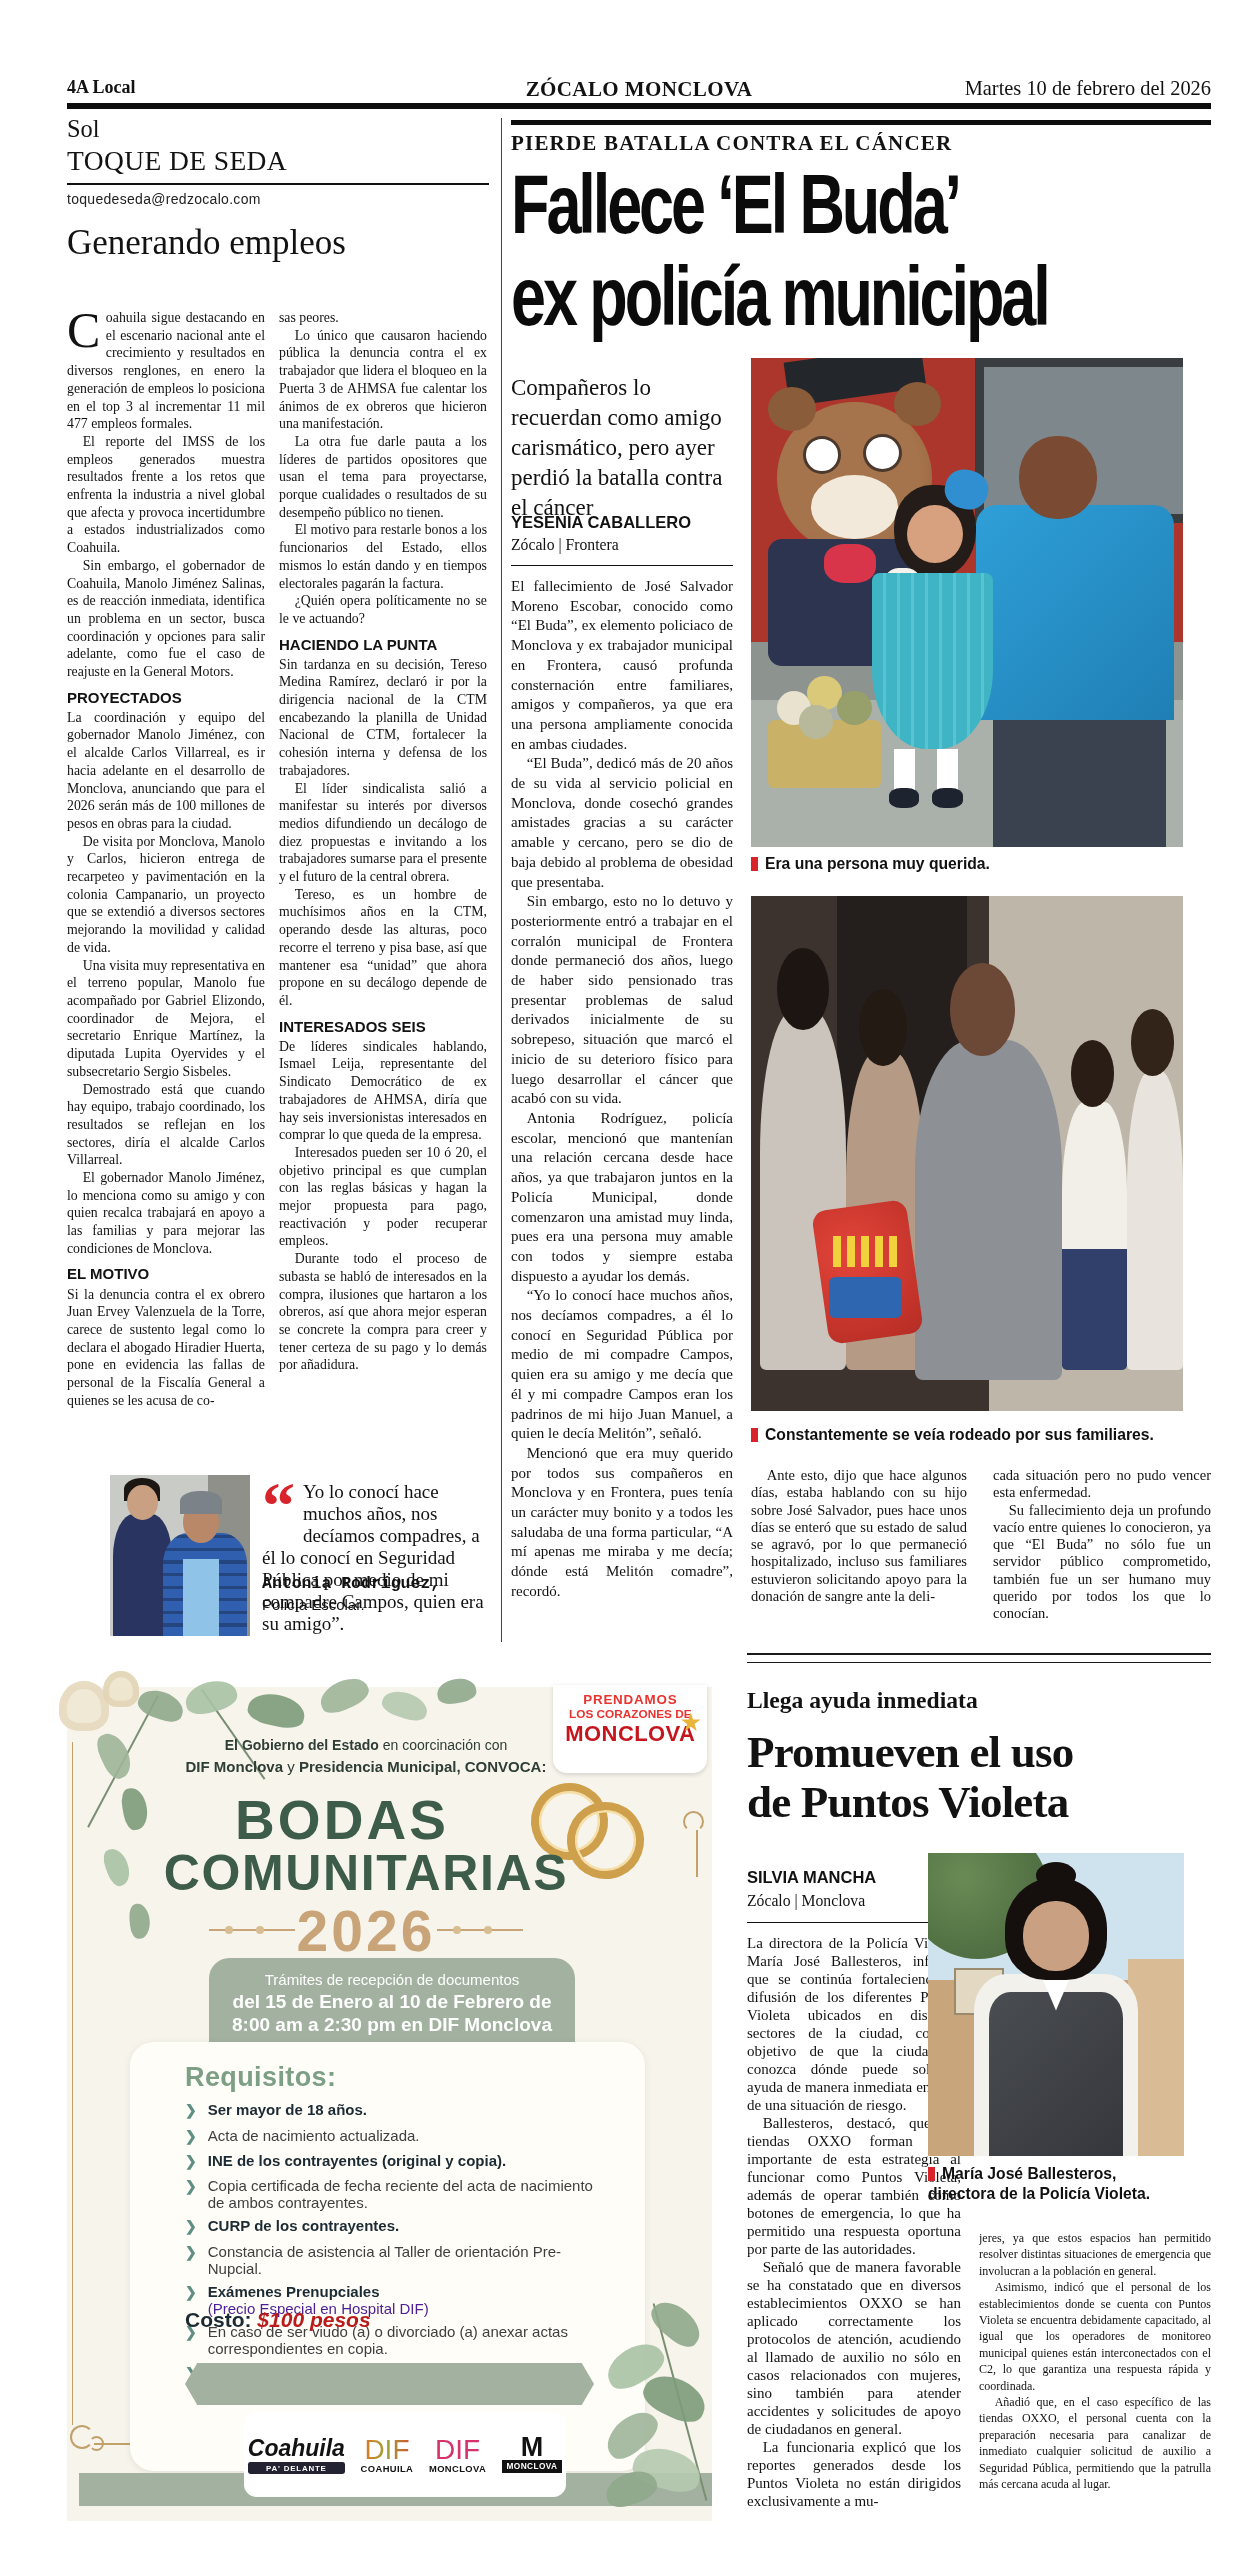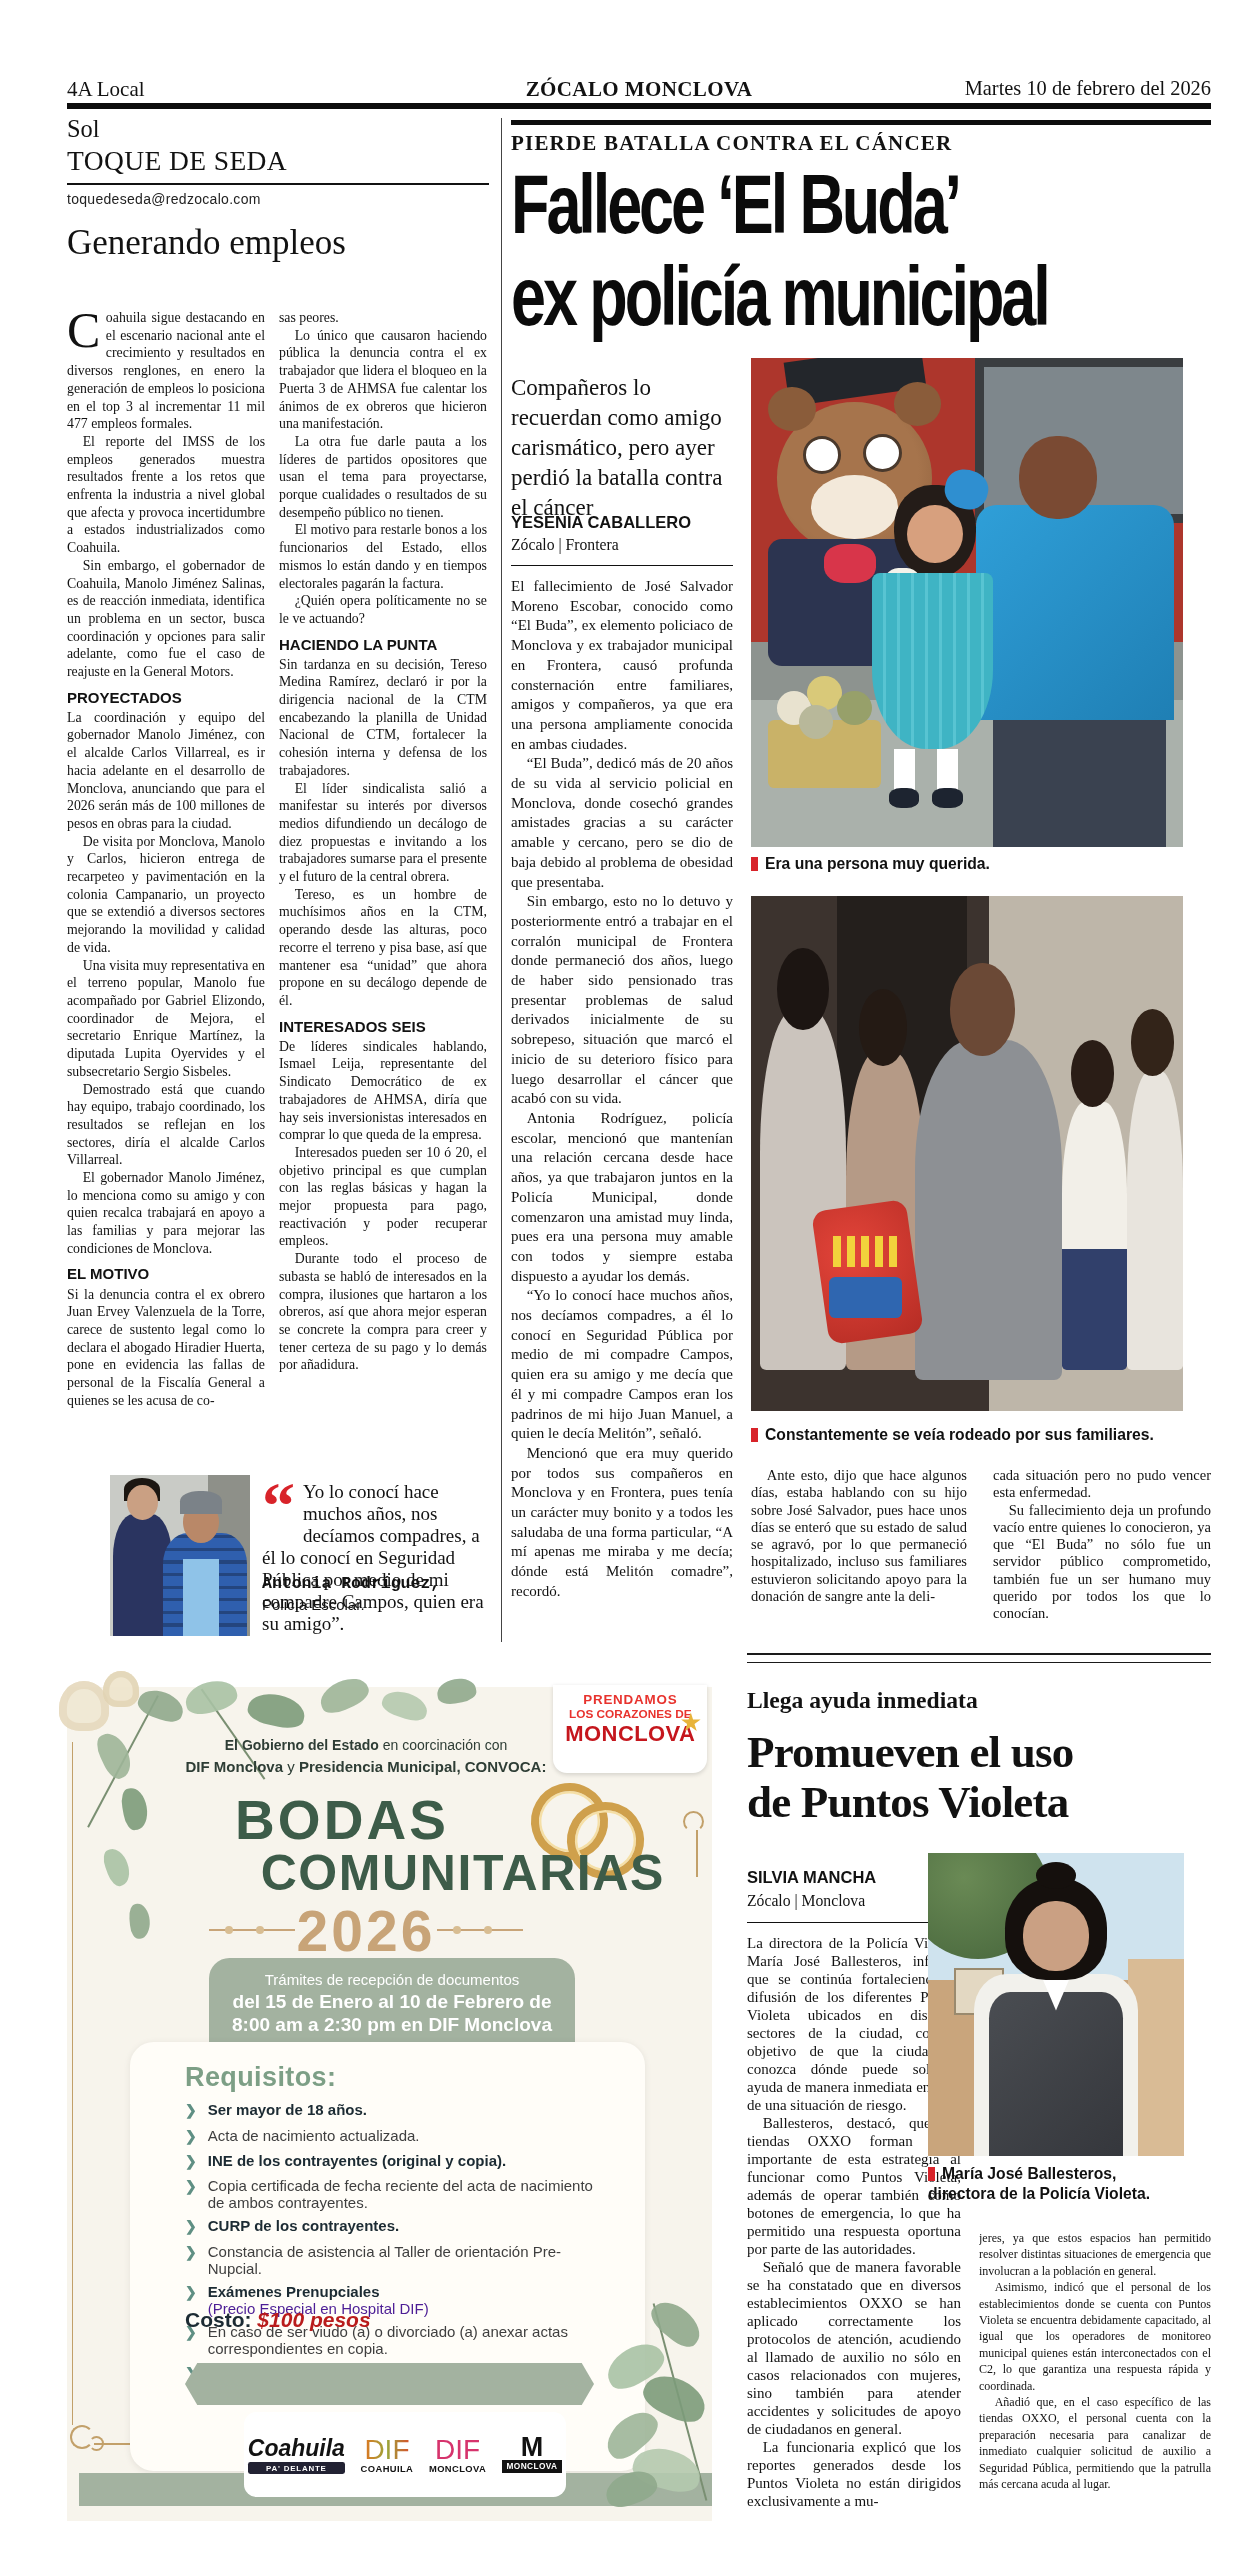--- a/index.html
+++ b/index.html
@@ -1,21 +1,21 @@
 <!DOCTYPE html>
 <html style="font-size:12.6px"><head>
 <meta charset="utf-8">
 <style>
   html,body{margin:0;padding:0;background:#e8e8e8;}
   .page{position:relative;width:1248px;height:2576px;background:#ffffff;overflow:hidden;
         font-family:"Liberation Serif",serif;color:#121212;}
   .abs{position:absolute;}
 
   
-  #mh-left{left:67px;top:77px;font-size:21px;font-weight:400;text-align:right;}
+  #mh-left{left:67px;top:77px;font-size:18px;font-weight:700;text-align:right;}
   #mh-center{left:67px;top:77px;width:1144px;text-align:center;font-size:21px;font-weight:700;letter-spacing:0.4px;}
   #mh-right{left:67px;top:77px;width:1144px;text-align:right;font-size:20.4px;}
   #mh-rule{left:67px;top:103px;width:1144px;height:5.5px;background:#0d0d0d;}
 
   
   #sol{left:67px;top:115px;font-size:24.4px;}
   #tds{left:67px;top:145px;width:422px;font-size:27.5px;letter-spacing:0.4px;border-bottom:2.4px solid #111;padding-bottom:6.3px;}
   #email{left:67px;top:191px;font-family:"Liberation Sans",sans-serif;font-size:14px;letter-spacing:0.3px;color:#222;}
   #op-title{left:67px;top:223px;font-size:35px;}
   .col{position:absolute;text-align:justify;overflow:hidden;}
@@ -149,21 +149,21 @@
   #ad-badge .bl1{color:#e8332e;font-weight:800;font-size:13.4px;letter-spacing:0.8px;}
   #ad-badge .bl2{color:#e8332e;font-weight:800;font-size:11.8px;}
   #ad-badge .bl3{color:#c5161d;font-weight:800;font-size:22px;letter-spacing:0.4px;}
   #ad-badge .bstar{position:absolute;right:6.3px;top:27px;width:20.4px;height:20.4px;background:#e8b43a;
       clip-path:polygon(50% 0,61% 35%,98% 35%,68% 57%,79% 91%,50% 70%,21% 91%,32% 57%,2% 35%,39% 35%);}
   #ad-conv1{left:0;top:50px;width:598px;text-align:center;font-family:"Liberation Sans",sans-serif;font-size:14px;color:#2e3d35;}
   #ad-conv2{left:0;top:71px;width:598px;text-align:center;font-family:"Liberation Sans",sans-serif;font-size:15px;color:#2e3d35;}
   #ad-conv1 b,#ad-conv2 b{font-weight:800;}
   #ad-bodas{left:0;top:101px;width:550px;text-align:center;font-family:"Liberation Sans",sans-serif;
       font-weight:800;font-size:55px;letter-spacing:3.1px;color:#3d5c49;}
-  #ad-comun{left:0;top:157px;width:598px;text-align:right;font-family:"Liberation Sans",sans-serif;
+  #ad-comun{left:0;top:157px;width:598px;text-align:center;font-family:"Liberation Sans",sans-serif;
       font-weight:800;font-size:50px;letter-spacing:1.6px;color:#3d5c49;}
   #ad-year{left:0;top:211px;width:598px;text-align:center;font-family:"Liberation Sans",sans-serif;
       font-weight:800;font-size:57px;color:#c8a478;letter-spacing:3.1px;}
   .ring{position:absolute;border:8.6px solid #cfa04c;border-radius:50%;box-shadow:inset 0 0 0 2.4px #f5dfa6;}
   #ring1{left:464px;top:96px;width:61px;height:61px;transform:rotate(-15deg);}
   #ring2{left:500px;top:115px;width:61px;height:61px;transform:rotate(20deg);}
   .flour{position:absolute;height:1.6px;background:#c8a478;width:86px;top:242px;}
   .flour::before,.flour::after{content:"";position:absolute;top:-3.1px;width:7.9px;height:7.9px;border-radius:50%;background:#d8bd92;}
   .flour::before{left:15.7px;} .flour::after{left:47px;}
   #fl-l{left:142px;} #fl-r{left:370px;}

